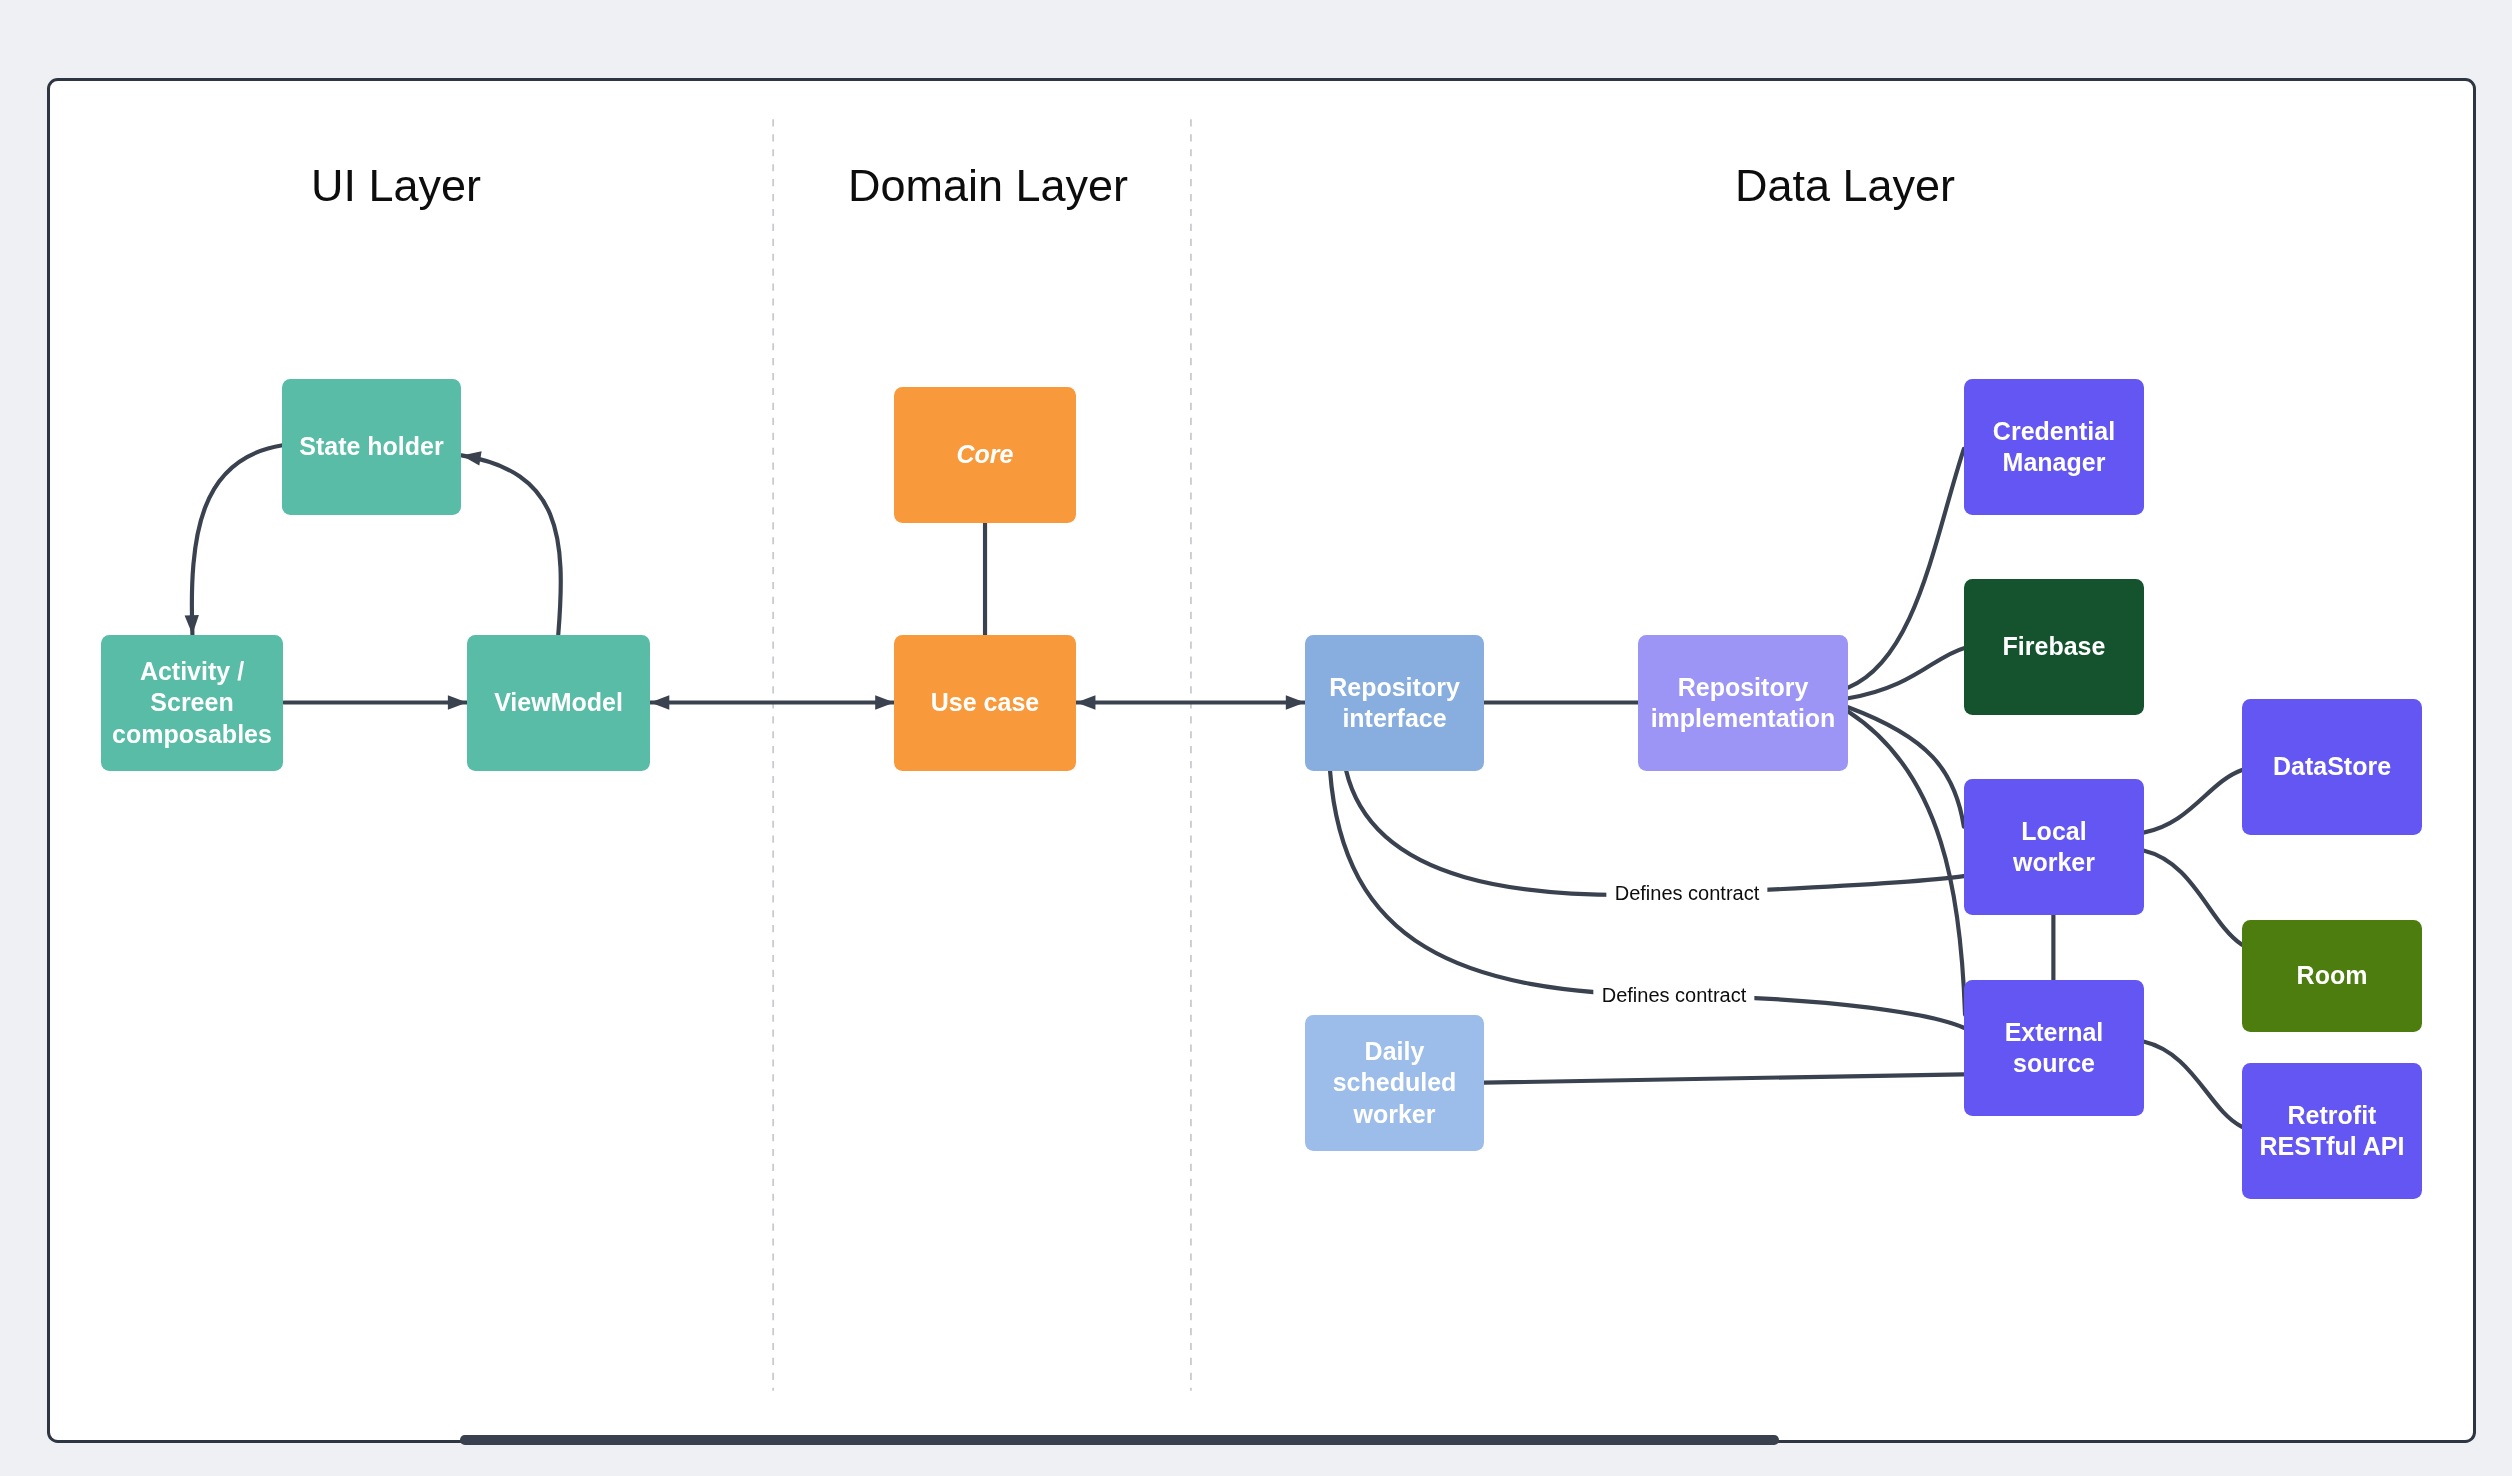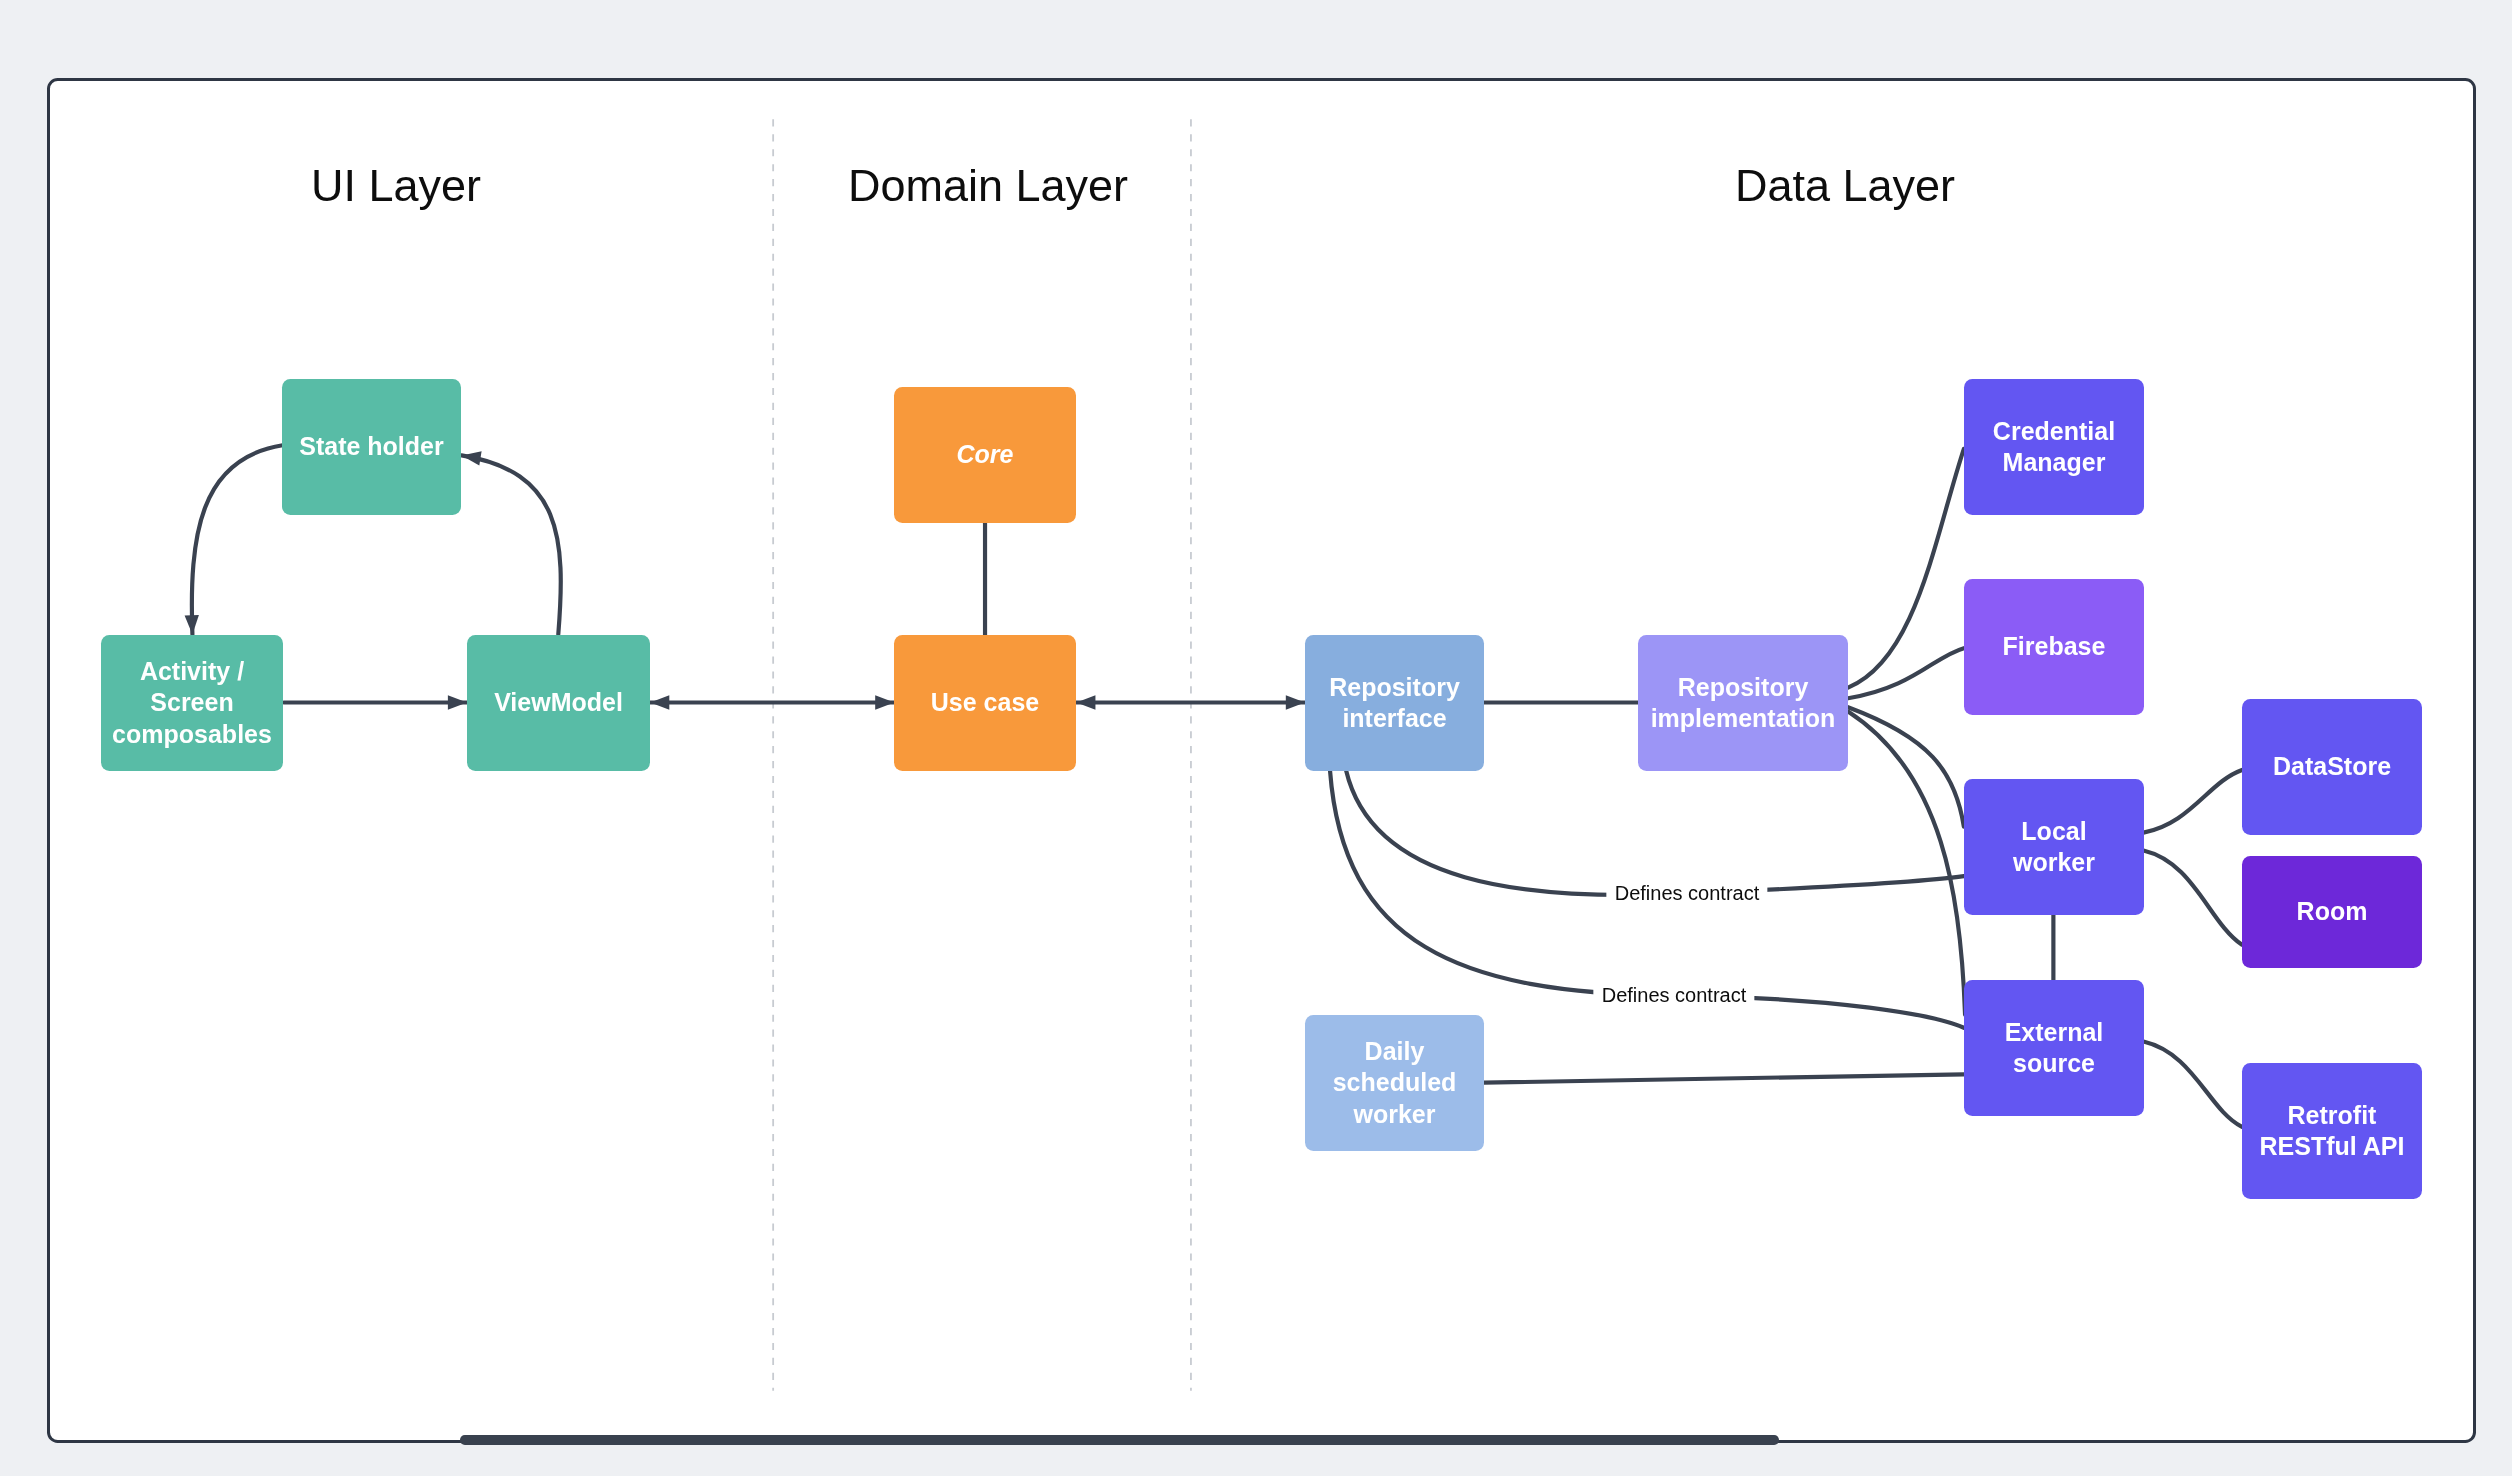--- a/index.html
+++ b/index.html
@@ -84,31 +84,31 @@
 
   <div class="node" style="left: 1305px; top: 635px; width: 179px; height: 136px; background-color: rgb(135, 174, 222);">Repository
 interface</div>
 
   <div class="node" style="left: 1638px; top: 635px; width: 210px; height: 136px; background-color: rgb(156, 149, 246);">Repository
 implementation</div>
 
   <div class="node" style="left: 1964px; top: 379px; width: 180px; height: 136px; background-color: rgb(99, 86, 242);">Credential
 Manager</div>
 
-  <div class="node" style="left: 1964px; top: 579px; width: 180px; height: 136px; background-color: #8b5cf6;">Firebase</div>
+  <div class="node" style="left: 1964px; top: 579px; width: 180px; height: 136px; background-color: #14532d;">Firebase</div>
 
   <div class="node" style="left: 1964px; top: 779px; width: 180px; height: 136px; background-color: rgb(99, 86, 242);">Local
 worker</div>
 
   <div class="node" style="left: 1964px; top: 980px; width: 180px; height: 136px; background-color: rgb(99, 86, 242); text-align: center;">External
 source</div>
 
   <div class="node" style="left: 2242px; top: 699px; width: 180px; height: 136px; background-color: rgb(99, 86, 242);">DataStore</div>
 
-  <div class="node" style="left: 2242px; top: 856px; width: 180px; height: 112px; background-color: #6d28d9;">Room</div>
+  <div class="node" style="left: 2242px; top: 920px; width: 180px; height: 112px; background-color: #4d7c0f;">Room</div>
 
   <div class="node" style="left: 2242px; top: 1063px; width: 180px; height: 136px; background-color: rgb(99, 86, 242);">Retrofit
 RESTful API</div>
 
   <div class="node" style="left: 1305px; top: 1015px; width: 179px; height: 136px; background-color: rgb(156, 188, 233);">Daily
 scheduled
 worker</div>
 
   <div class="edge-label" style="left:1687px;top:894px">Defines contract</div>
 

